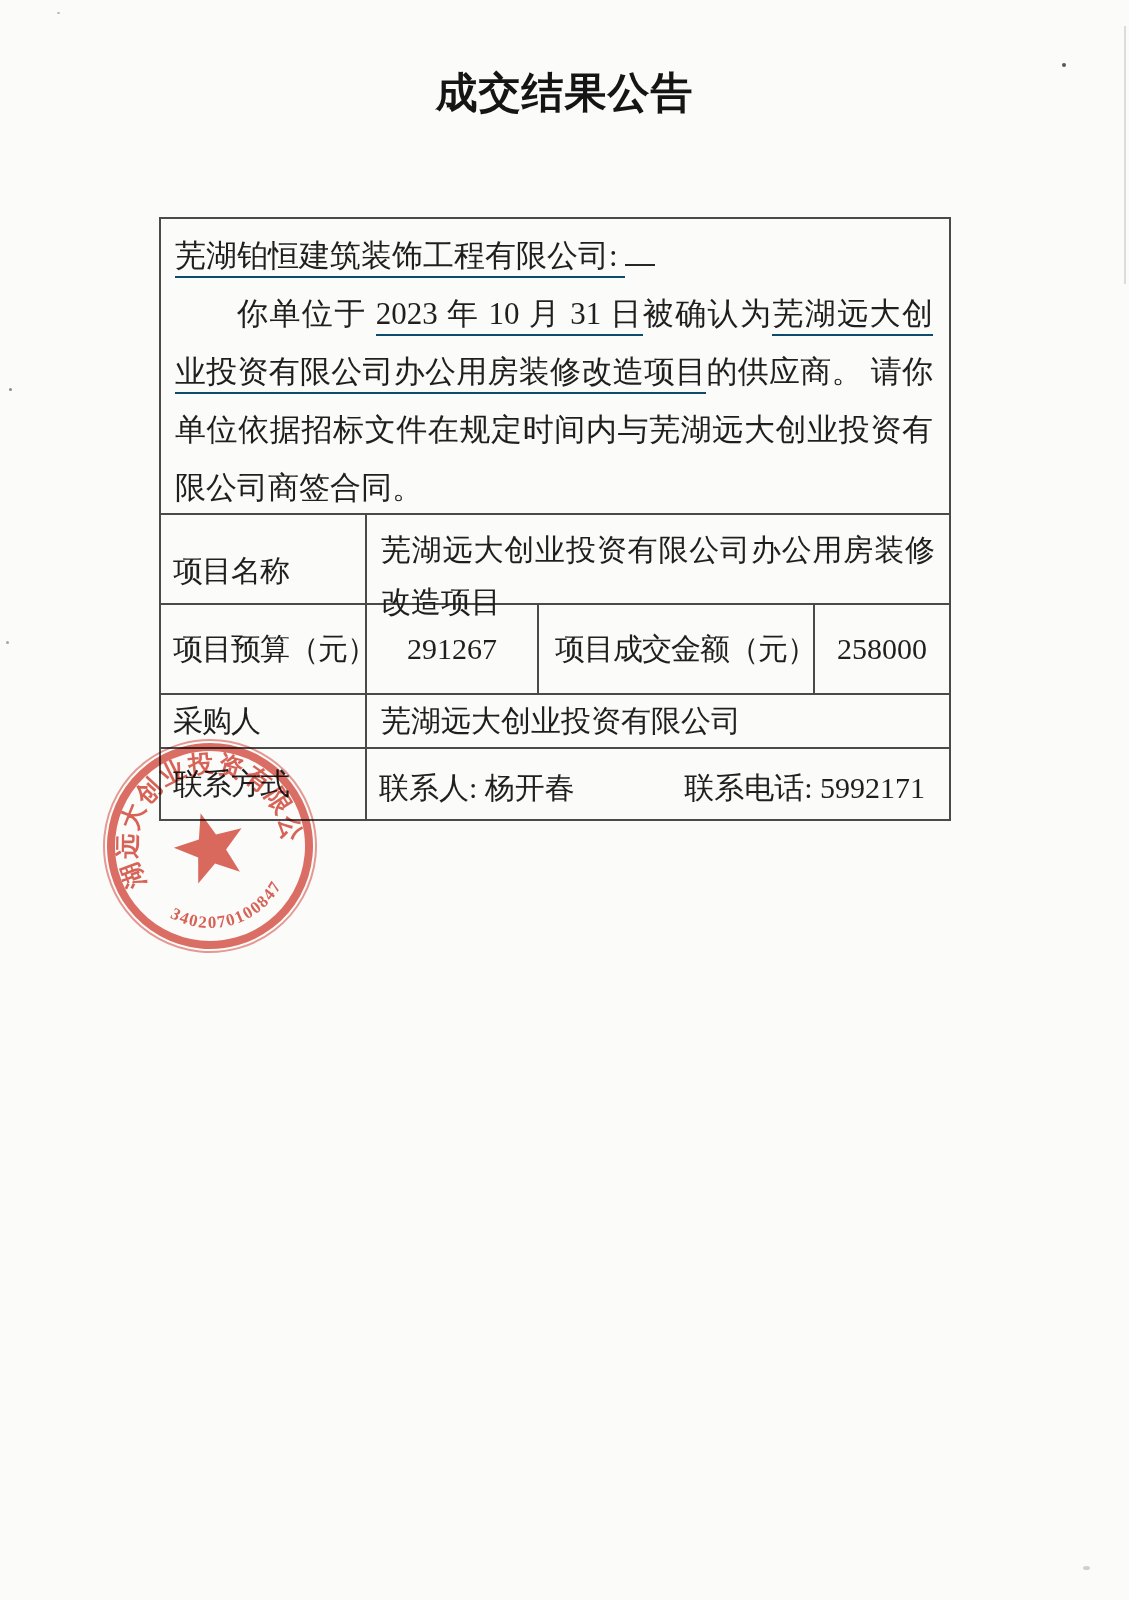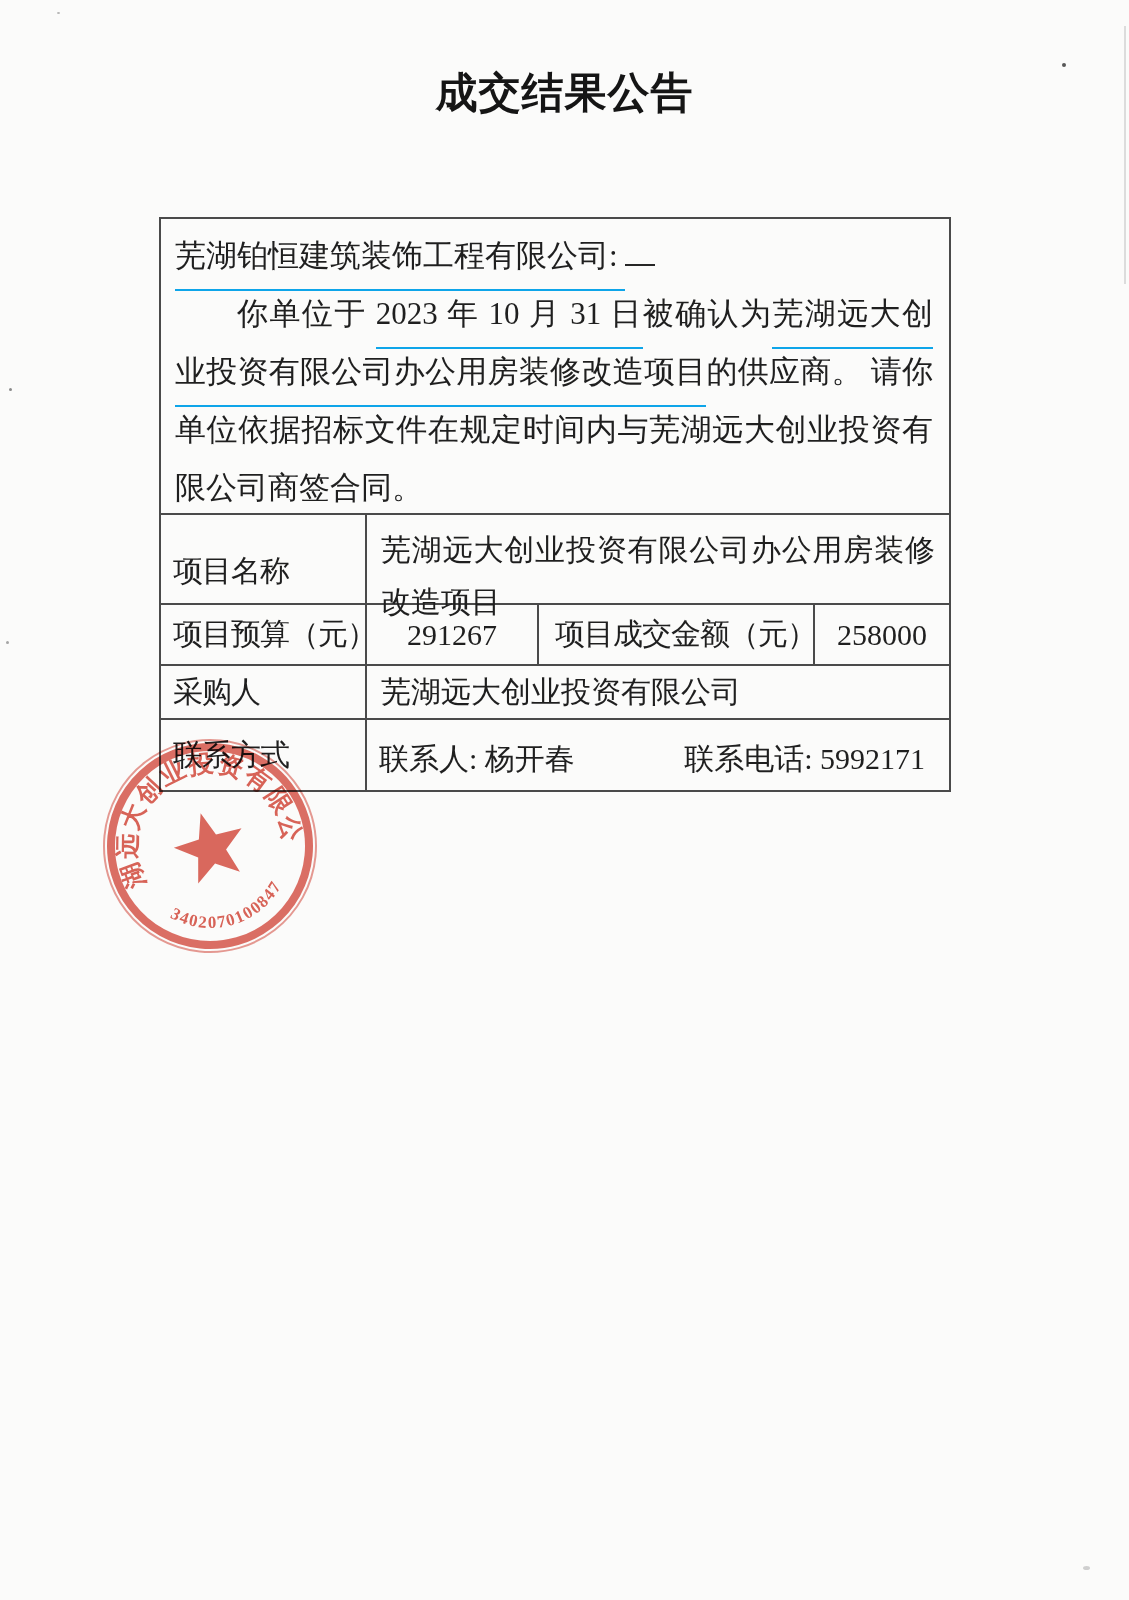--- a/index.html
+++ b/index.html
@@ -44,32 +44,32 @@
     line-height:58px;
     overflow:hidden;
   }
   .salutation-line{ white-space:nowrap; }
   .body-para{
     margin:0;
     text-indent:2em;
     text-align:justify;
   }
   .ul{
-    border-bottom:2px solid #0ea5e9;
-    padding-bottom:16px;
+    border-bottom:2px solid #0c4a6e;
+    padding-bottom:3px;
   }
   .ul-tail{
     display:inline-block;
     width:30px;
     height:1em;
     border-bottom:2px solid #262626;
     vertical-align:baseline;
   }
   .r-name{ height:90px; }
-  .r-budget{ height:61px; }
+  .r-budget{ height:90px; }
   .r-place{ height:61px; }
   .r-buyer{ height:54px; }
   .r-contact{ height:72px; }
   .label{
     border-right:2px solid #4a4a4a;
     display:flex; align-items:center;
     padding-left:12px;
     letter-spacing:-1px;
     white-space:nowrap;
     overflow:visible;

